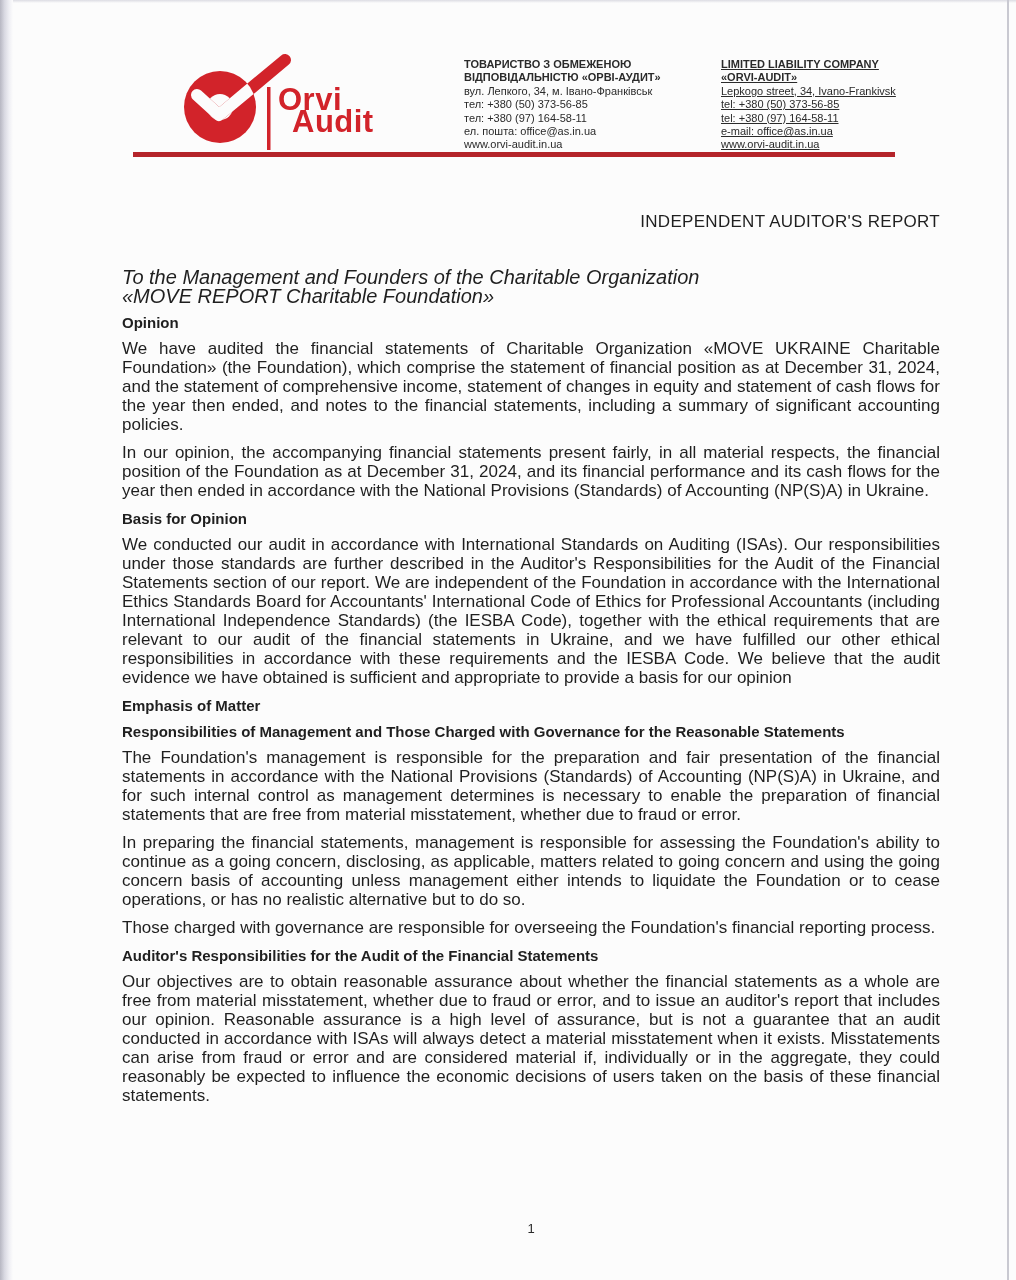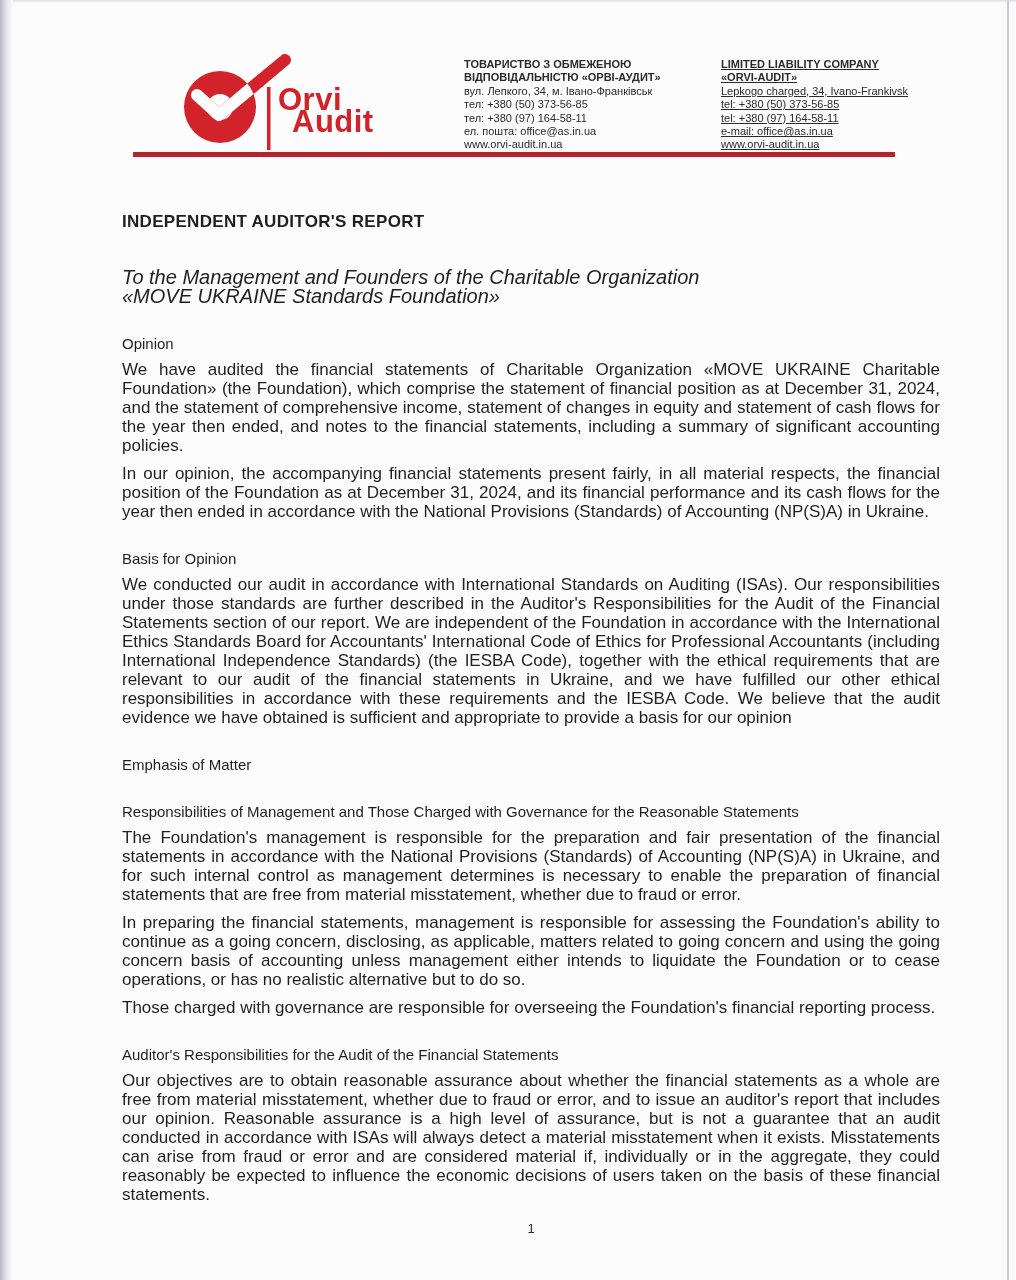--- a/index.html
+++ b/index.html
@@ -23,23 +23,23 @@
     font-size:31px;letter-spacing:.5px;fill:var(--brand-red,#d2232a);}
   .hdr-col{position:absolute;top:58px;font-size:11px;line-height:13.4px;color:#2a2a2a;}
   .hdr-col .b{font-weight:bold;}
   .col-uk{left:464px;width:232px;}
   .col-en{left:721px;width:220px;text-decoration:underline;}
   .rule{position:absolute;left:133px;top:152px;width:762px;height:5px;
     background:var(--rule-red,#b4242a);}
 
   
   .body-text{position:absolute;left:122px;top:212px;width:818px;}
-  .title{font-size:17px;font-weight:bold;text-align:left;letter-spacing:.3px;margin:0 0 36px 0;}
+  .title{font-size:17px;font-weight:normal;text-align:right;letter-spacing:.3px;margin:0 0 36px 0;}
   .addressee{font-style:italic;font-size:20px;line-height:19px;margin:0;}
-  h3.sec{font-size:15px;font-weight:normal;margin:28px 0 7px 0;line-height:19px;}
+  h3.sec{font-size:15px;font-weight:bold;margin:7px 0 7px 0;line-height:19px;}
   p.para{font-size:17px;line-height:19px;text-align:justify;margin:0 0 9px 0;}
   .pageno{position:absolute;left:122px;top:1221px;width:818px;text-align:center;
     font-size:13px;color:#2a2a2a;}
 </style>
 </head>
 <body>
 
 <div class="sheet">
   <div class="edge-top"></div>
   <div class="edge-left"></div>
@@ -70,34 +70,34 @@
     <div>вул. Лепкого, 34, м. Івано-Франківськ</div>
     <div>тел: +380 (50) 373-56-85</div>
     <div>тел: +380 (97) 164-58-11</div>
     <div>ел. пошта: office@as.in.ua</div>
     <div>www.orvi-audit.in.ua</div>
   </div>
 
   <div class="hdr-col col-en">
     <div class="b">LIMITED LIABILITY COMPANY</div>
     <div class="b">«ORVI-AUDIT»</div>
-    <div>Lepkogo charged, 34, Ivano-Frankivsk</div>
+    <div>Lepkogo street, 34, Ivano-Frankivsk</div>
     <div>tel: +380 (50) 373-56-85</div>
     <div>tel: +380 (97) 164-58-11</div>
     <div>e-mail: office@as.in.ua</div>
     <div>www.orvi-audit.in.ua</div>
   </div>
 
   <div class="rule"></div>
 
   <div class="body-text">
     <div class="title">INDEPENDENT AUDITOR'S REPORT</div>
 
     <p class="addressee">To the Management and Founders of the Charitable Organization</p>
-    <p class="addressee">«MOVE UKRAINE Standards Foundation»</p>
+    <p class="addressee">«MOVE REPORT Charitable Foundation»</p>
 
     <h3 class="sec">Opinion</h3>
     <p class="para">We have audited the financial statements of Charitable Organization «MOVE UKRAINE Charitable Foundation» (the Foundation), which comprise the statement of financial position as at December 31, 2024, and the statement of comprehensive income, statement of changes in equity and statement of cash flows for the year then ended, and notes to the financial statements, including a summary of significant accounting policies.</p>
     <p class="para">In our opinion, the accompanying financial statements present fairly, in all material respects, the financial position of the Foundation as at December 31, 2024, and its financial performance and its cash flows for the year then ended in accordance with the National Provisions (Standards) of Accounting (NP(S)A) in Ukraine.</p>
 
     <h3 class="sec">Basis for Opinion</h3>
     <p class="para">We conducted our audit in accordance with International Standards on Auditing (ISAs). Our responsibilities under those standards are further described in the Auditor's Responsibilities for the Audit of the Financial Statements section of our report. We are independent of the Foundation in accordance with the International Ethics Standards Board for Accountants' International Code of Ethics for Professional Accountants (including International Independence Standards) (the IESBA Code), together with the ethical requirements that are relevant to our audit of the financial statements in Ukraine, and we have fulfilled our other ethical responsibilities in accordance with these requirements and the IESBA Code. We believe that the audit evidence we have obtained is sufficient and appropriate to provide a basis for our opinion</p>
 
     <h3 class="sec">Emphasis of Matter</h3>
 

